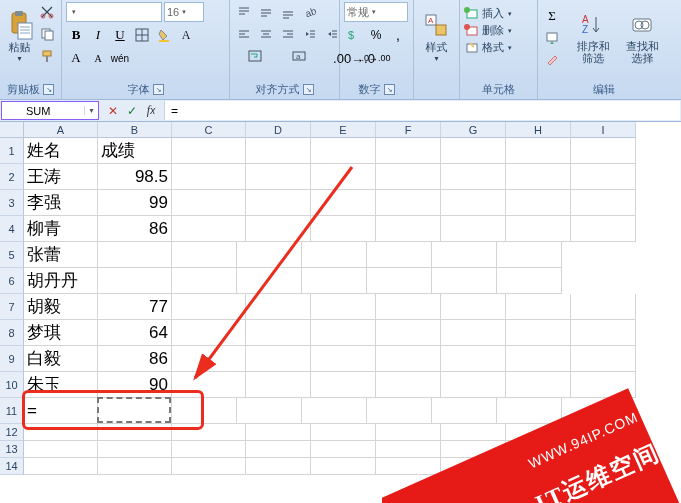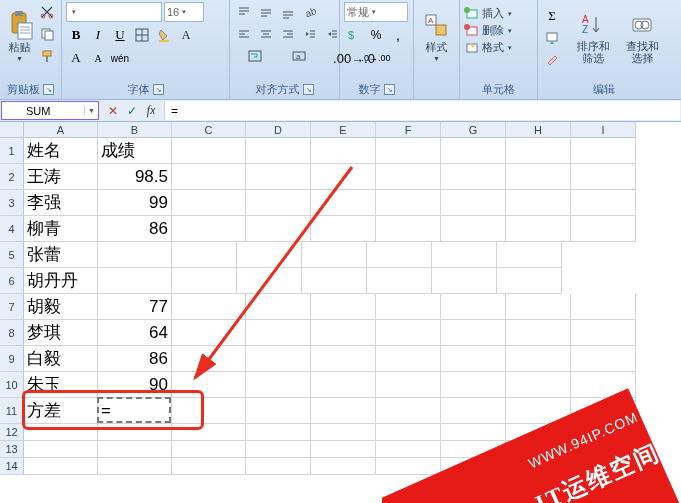--- a/index.html
+++ b/index.html
@@ -556,21 +556,20 @@
         <div class="cell num" style="width: 74px; height: 26px;">90</div>
         <div class="cell" style="width: 74px; height: 26px;"></div>
         <div class="cell" style="width: 65px; height: 26px;"></div>
         <div class="cell" style="width: 65px; height: 26px;"></div>
         <div class="cell" style="width: 65px; height: 26px;"></div>
         <div class="cell" style="width: 65px; height: 26px;"></div>
         <div class="cell" style="width: 65px; height: 26px;"></div>
         <div class="cell" style="width: 65px; height: 26px;"></div>
       </div>
       <div class="cell-row">
-        <div class="cell txt" style="width: 74px; height: 26px;">方差</div>
         <div class="cell txt" style="width: 74px; height: 26px;">=</div>
         <div class="cell" style="width: 74px; height: 26px;"></div>
         <div class="cell" style="width: 65px; height: 26px;"></div>
         <div class="cell" style="width: 65px; height: 26px;"></div>
         <div class="cell" style="width: 65px; height: 26px;"></div>
         <div class="cell" style="width: 65px; height: 26px;"></div>
         <div class="cell" style="width: 65px; height: 26px;"></div>
         <div class="cell" style="width: 65px; height: 26px;"></div>
       </div>
       <div class="cell-row">

